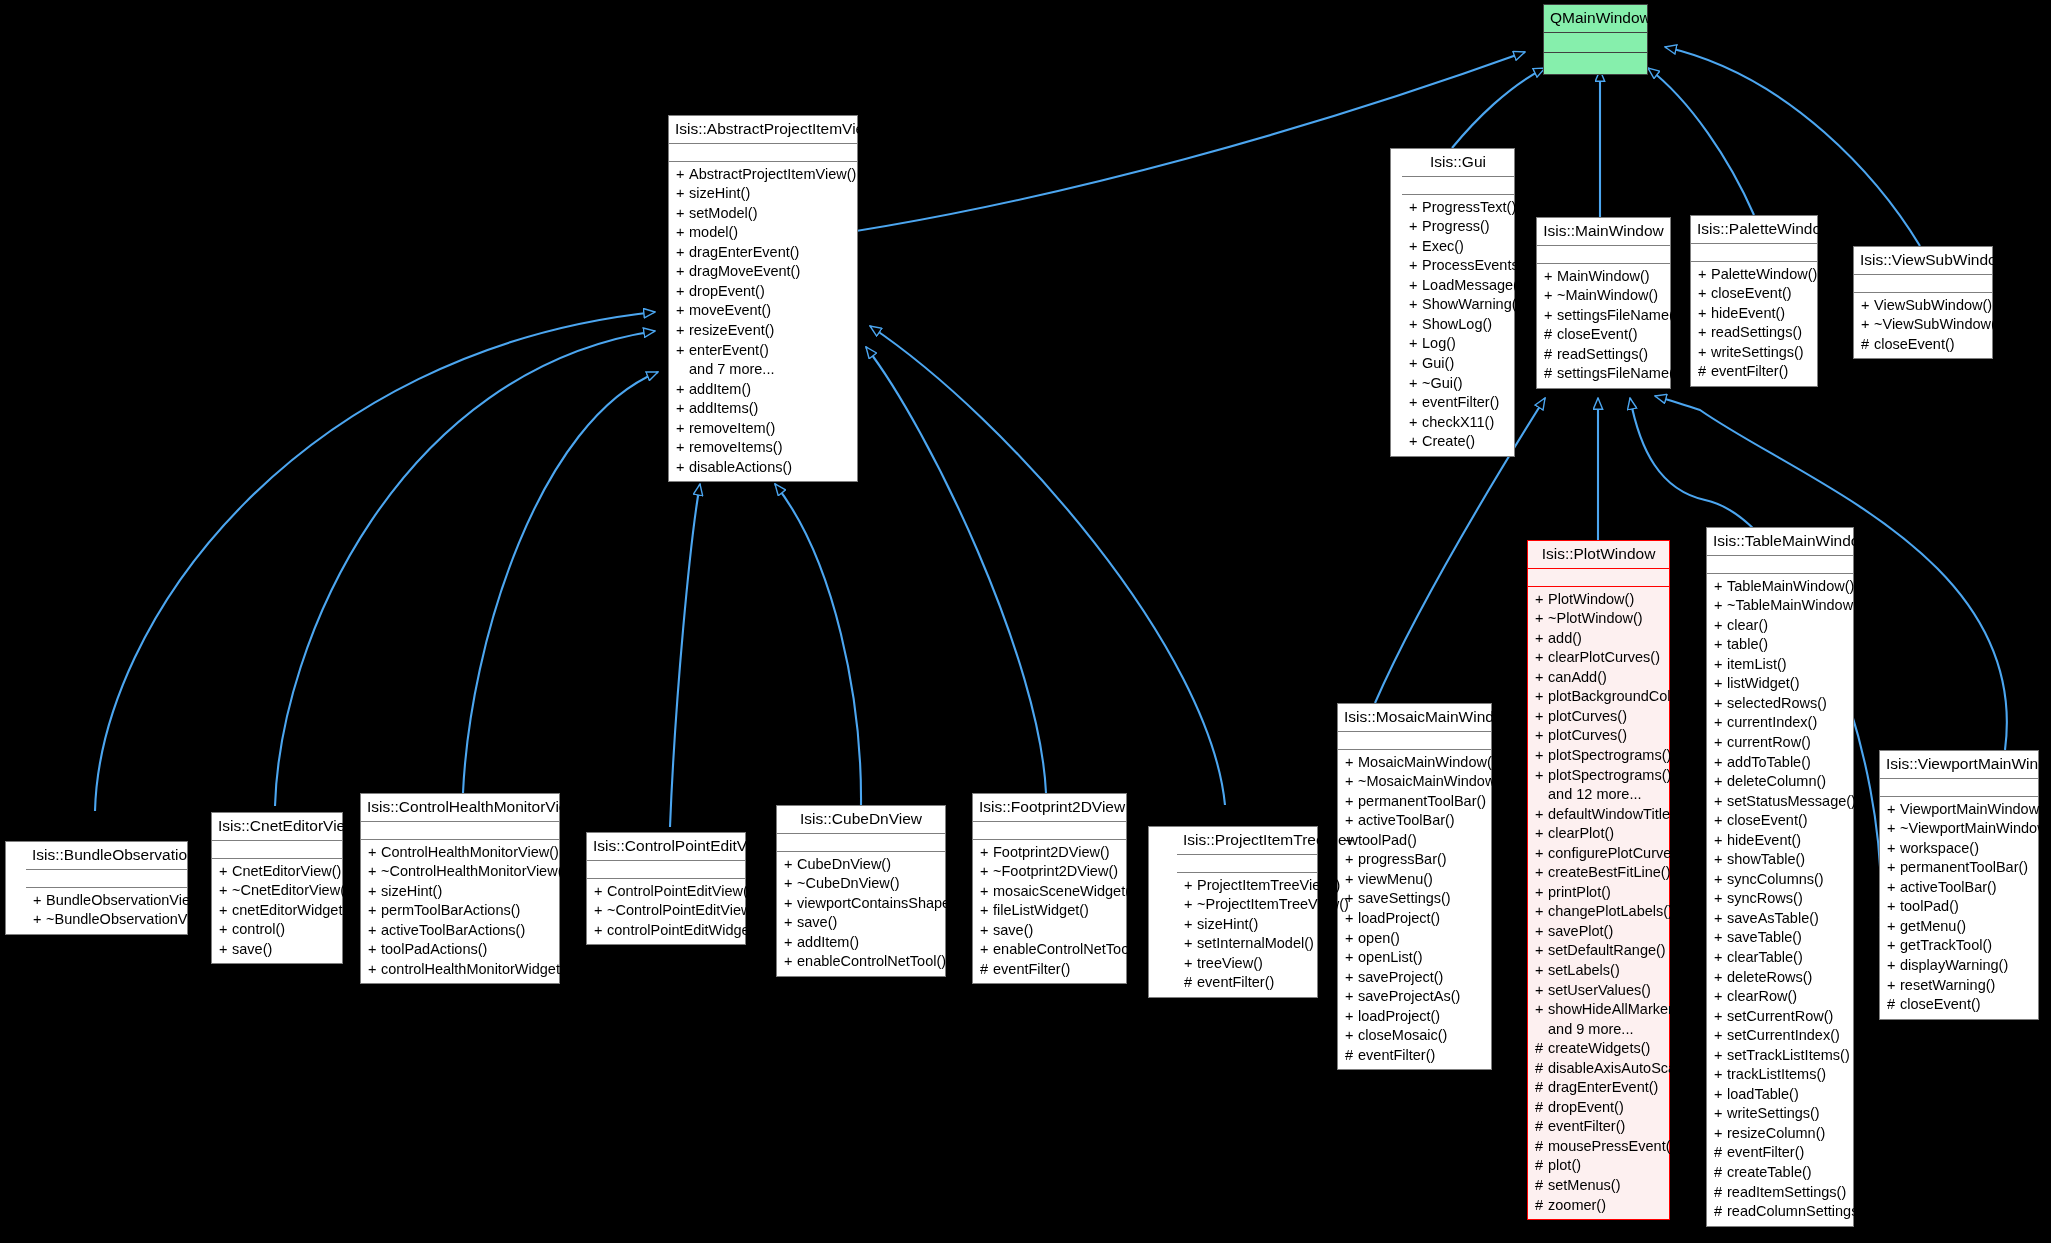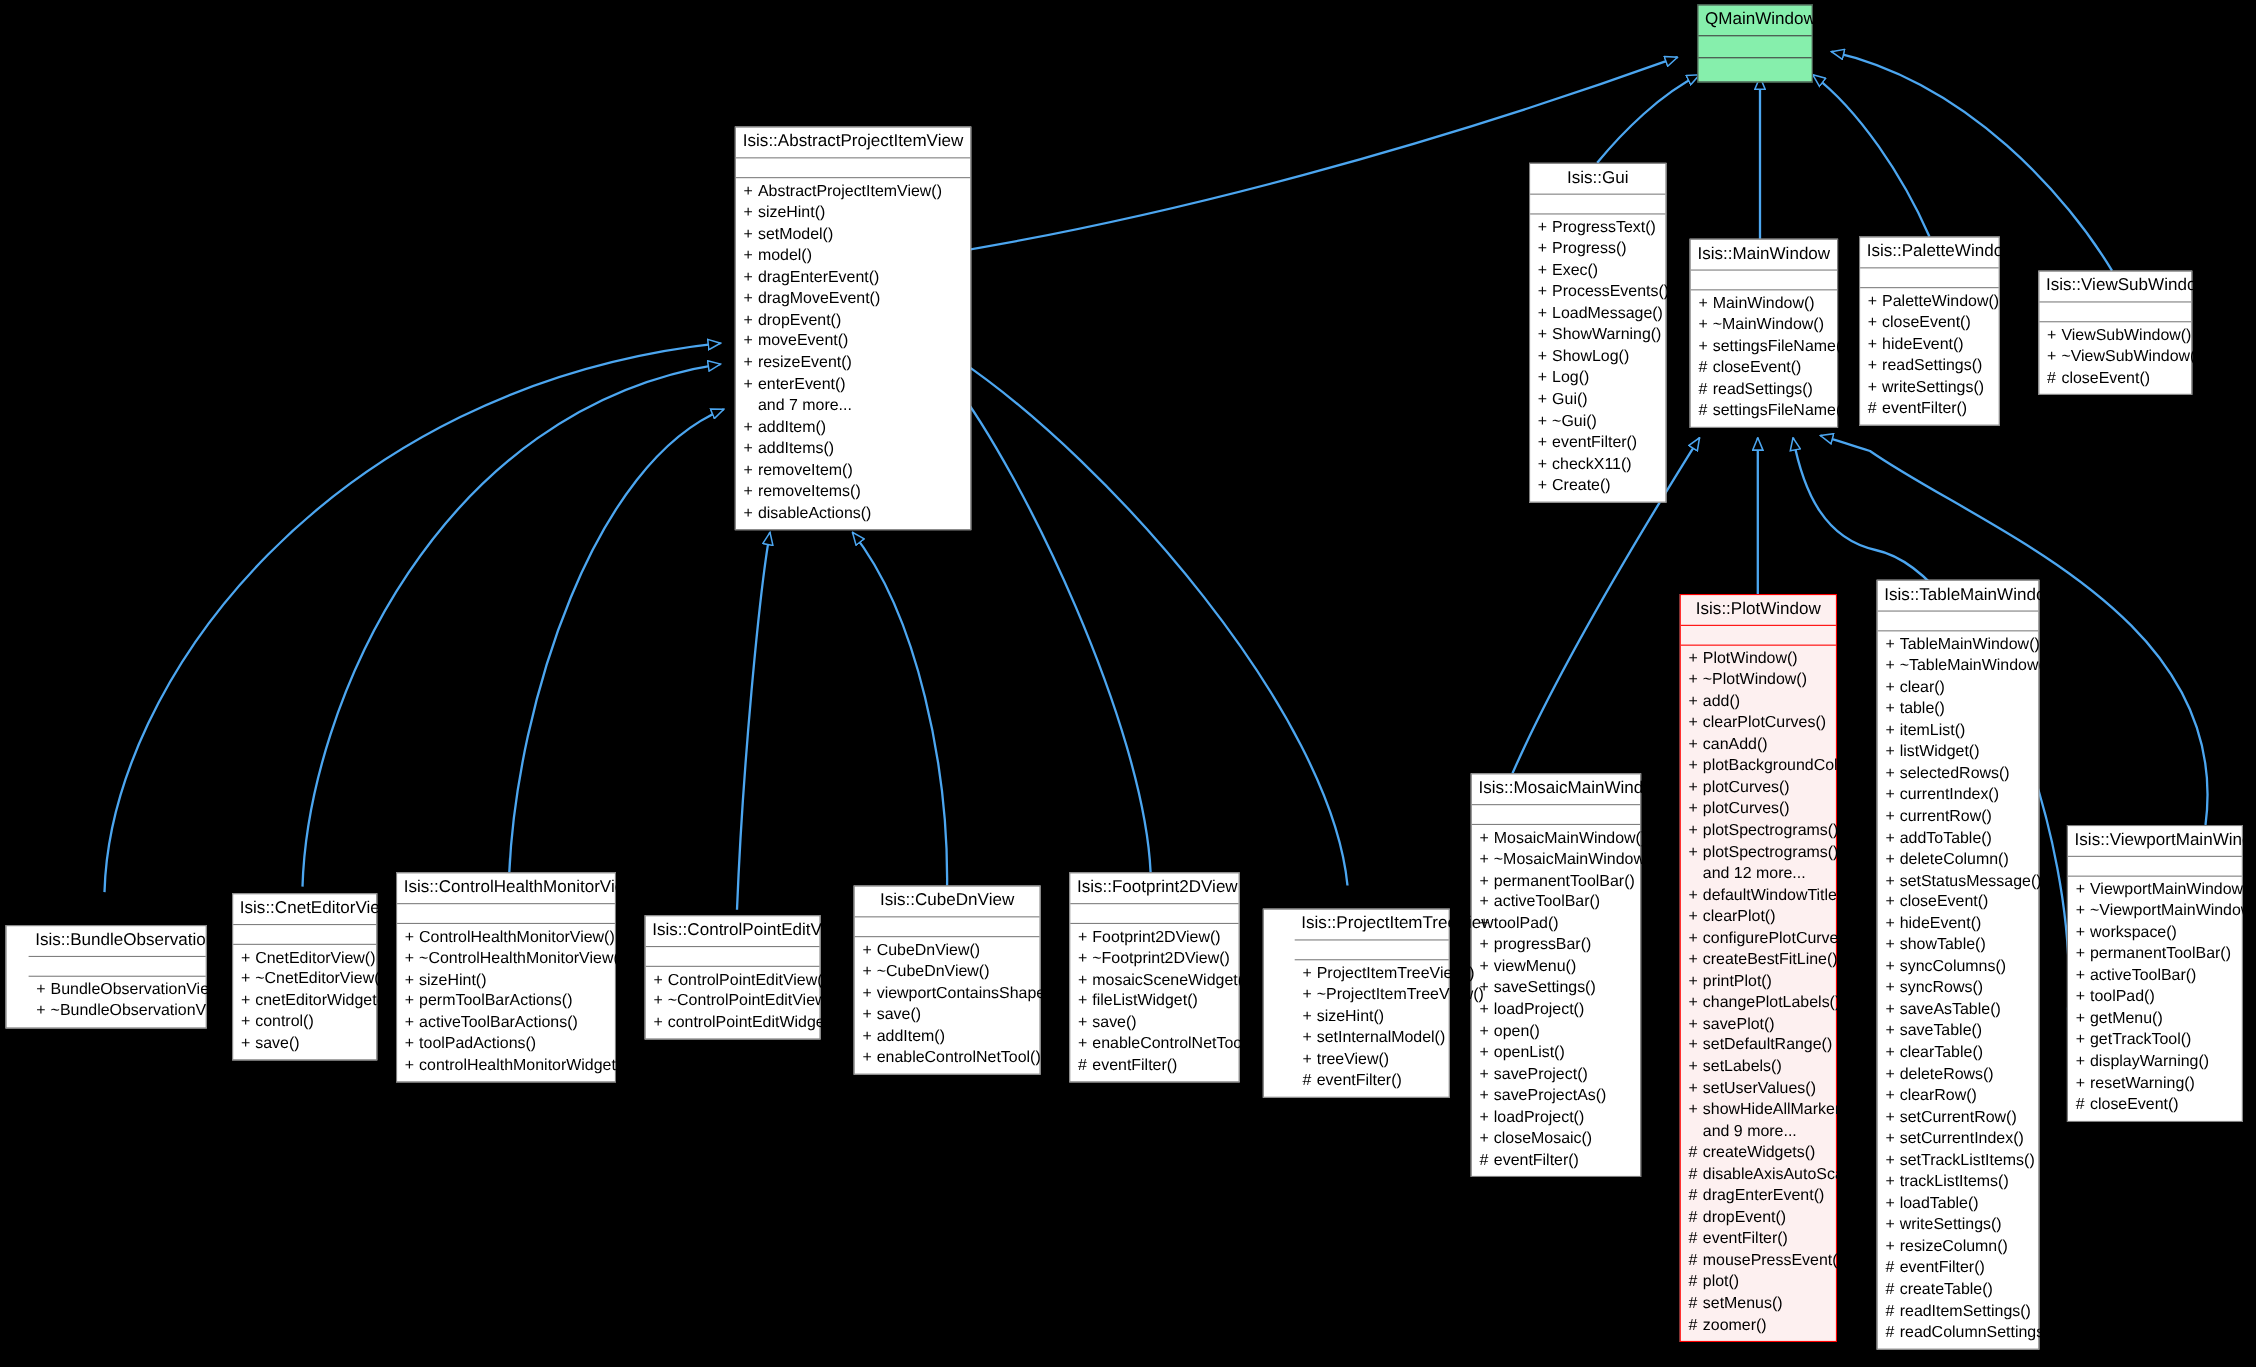--- a/index.html
+++ b/index.html
@@ -65,21 +65,21 @@
       <path d="M2005,750 C2030,560 1800,480 1700,410 C1680,404 1670,400 1655,396"></path>
     </g>
   </svg>
 
   <div class="node root" style="left:1543px;top:4px;width:105px;">
     <div class="title">QMainWindow</div>
     <div class="attrs"></div>
     <div class="ops"></div>
   </div>
 
-  <div class="node" style="left:668px;top:115px;width:215px;">
+  <div class="node" style="left:668px;top:115px;width:190px;">
     <div class="title">Isis::AbstractProjectItemView</div>
     <div class="attrs"></div>
     <div class="ops">
         <div class="row">
           <span class="vis">+</span>
           <span>AbstractProjectItemView()</span>
         </div>
         <div class="row">
           <span class="vis">+</span>
           <span>sizeHint()</span>
@@ -136,21 +136,21 @@
           <span class="vis">+</span>
           <span>removeItems()</span>
         </div>
         <div class="row">
           <span class="vis">+</span>
           <span>disableActions()</span>
         </div>
       </div>
   </div>
 
-  <div class="node" style="left:1390px;top:148px;width:125px;">
+  <div class="node" style="left:1390px;top:148px;width:125px;padding-left:11px;">
     <div class="title">Isis::Gui</div>
     <div class="attrs"></div>
     <div class="ops">
         <div class="row">
           <span class="vis">+</span>
           <span>ProgressText()</span>
         </div>
         <div class="row">
           <span class="vis">+</span>
           <span>Progress()</span>

